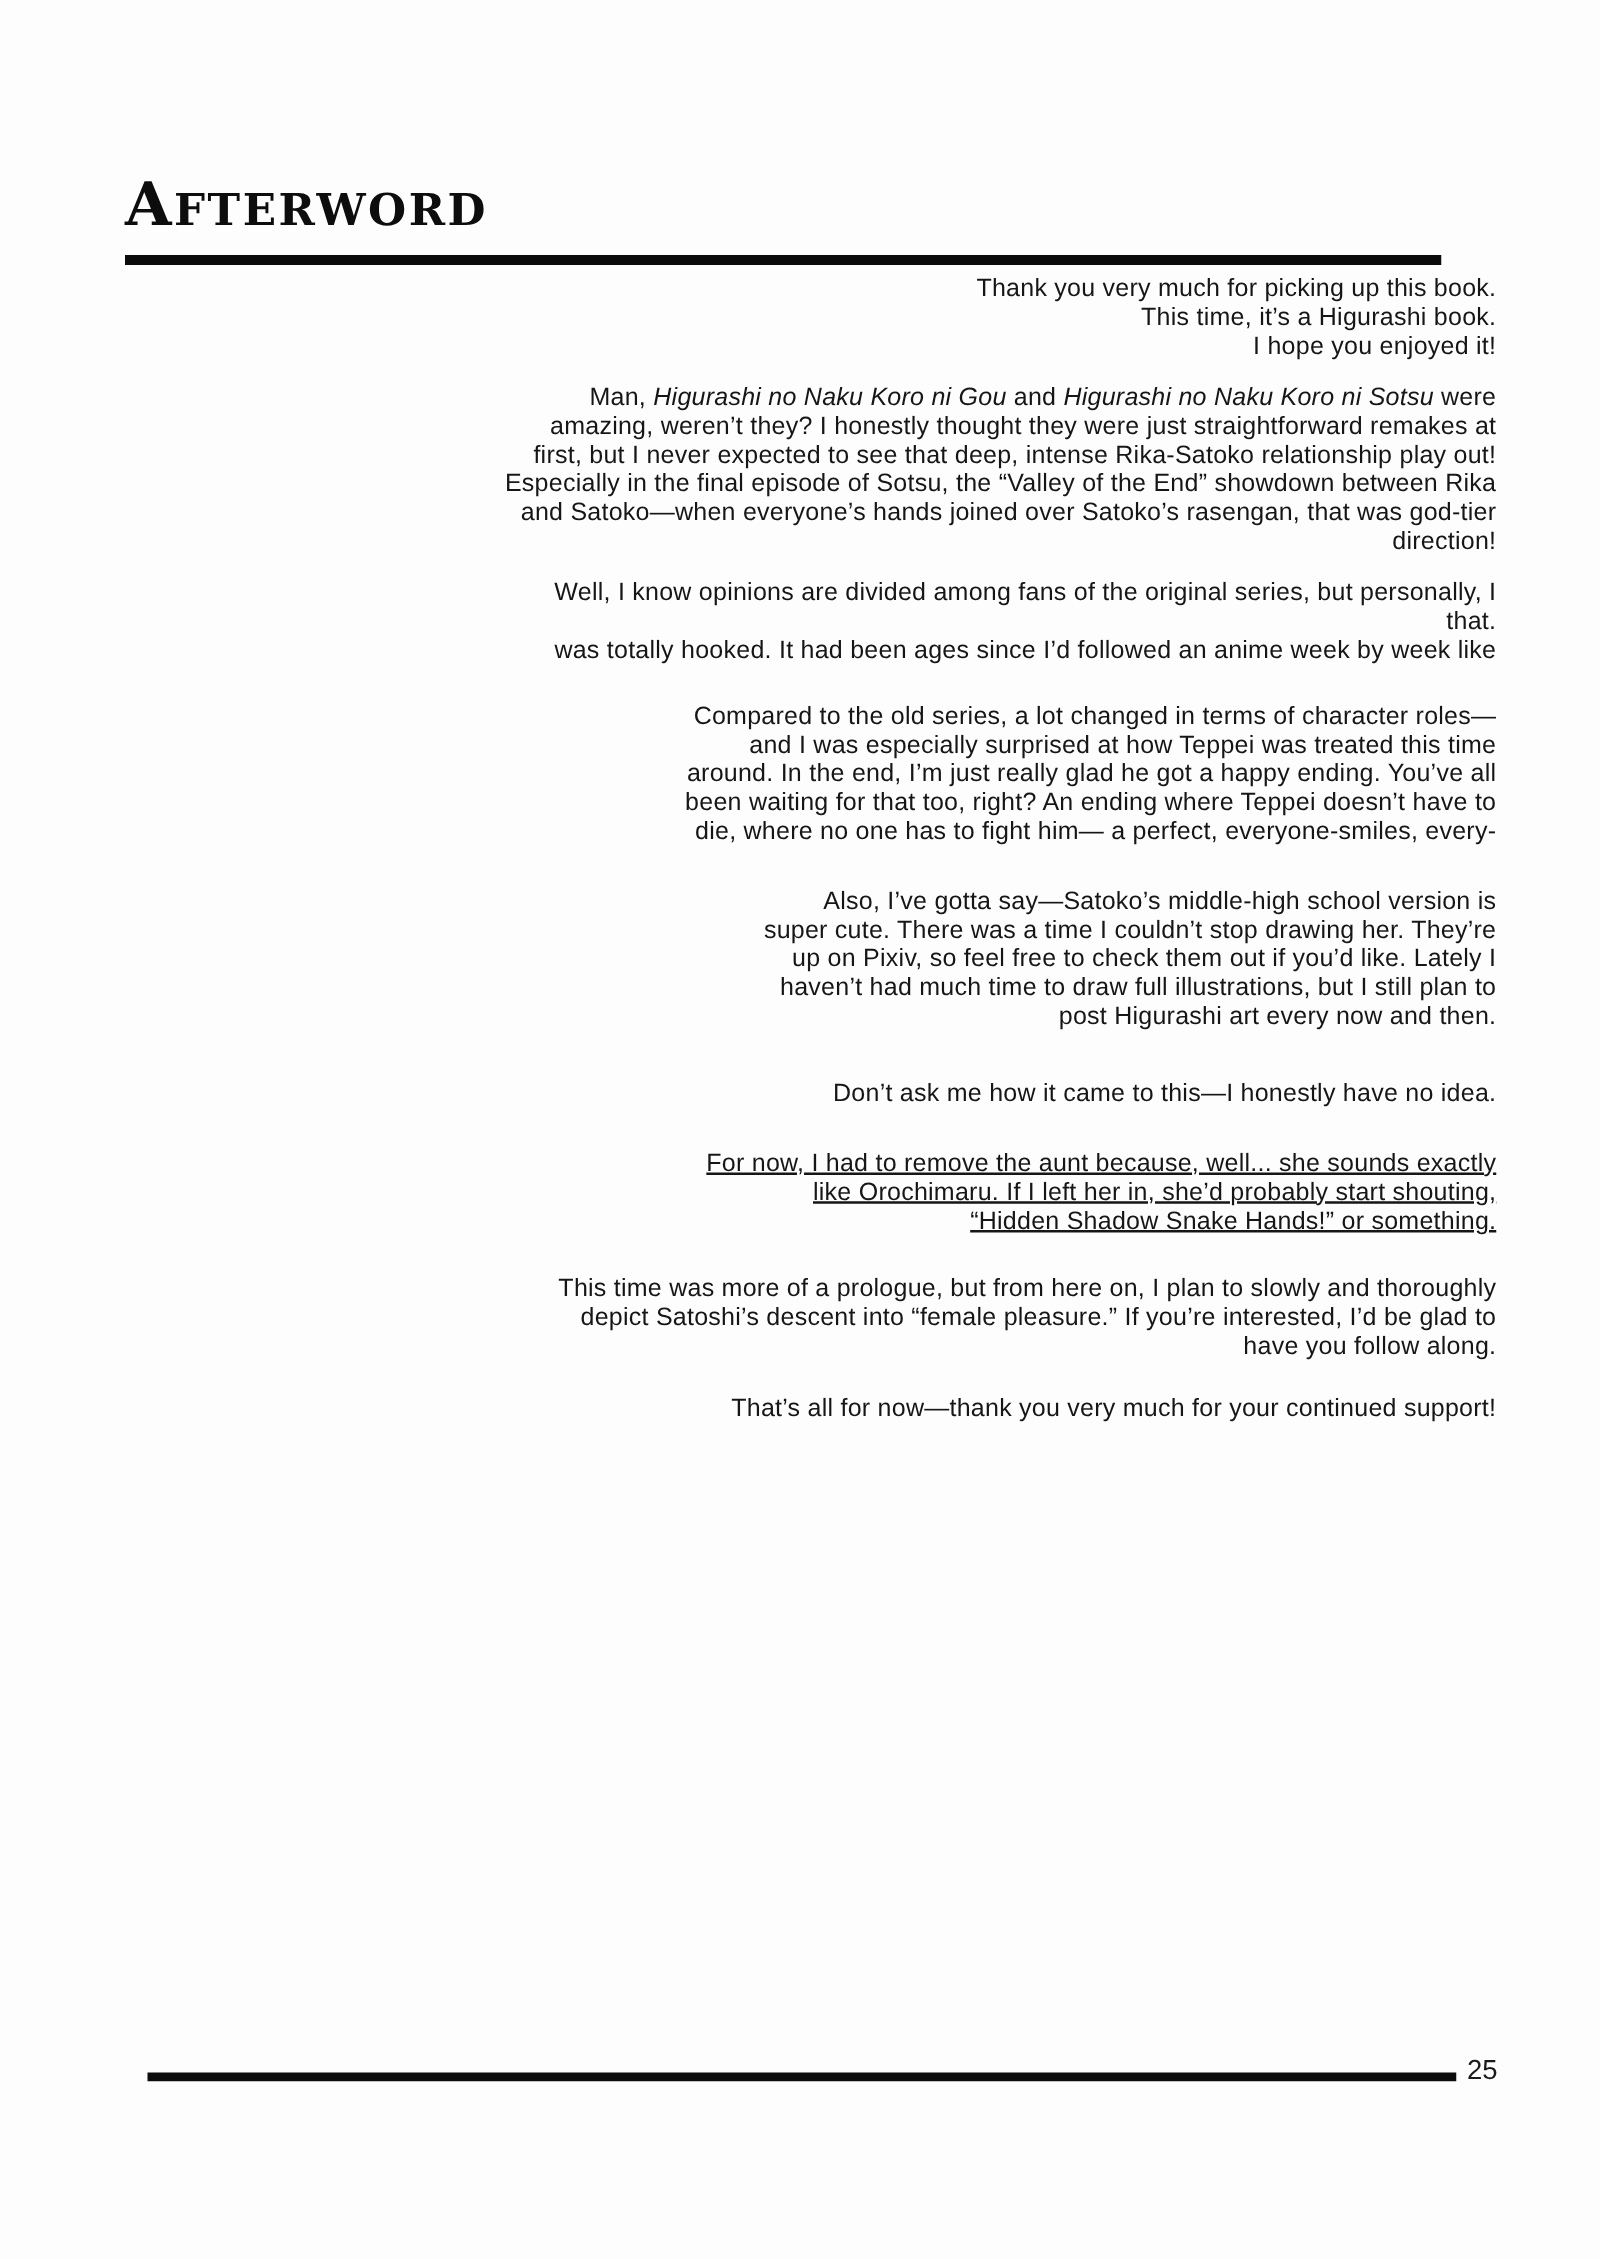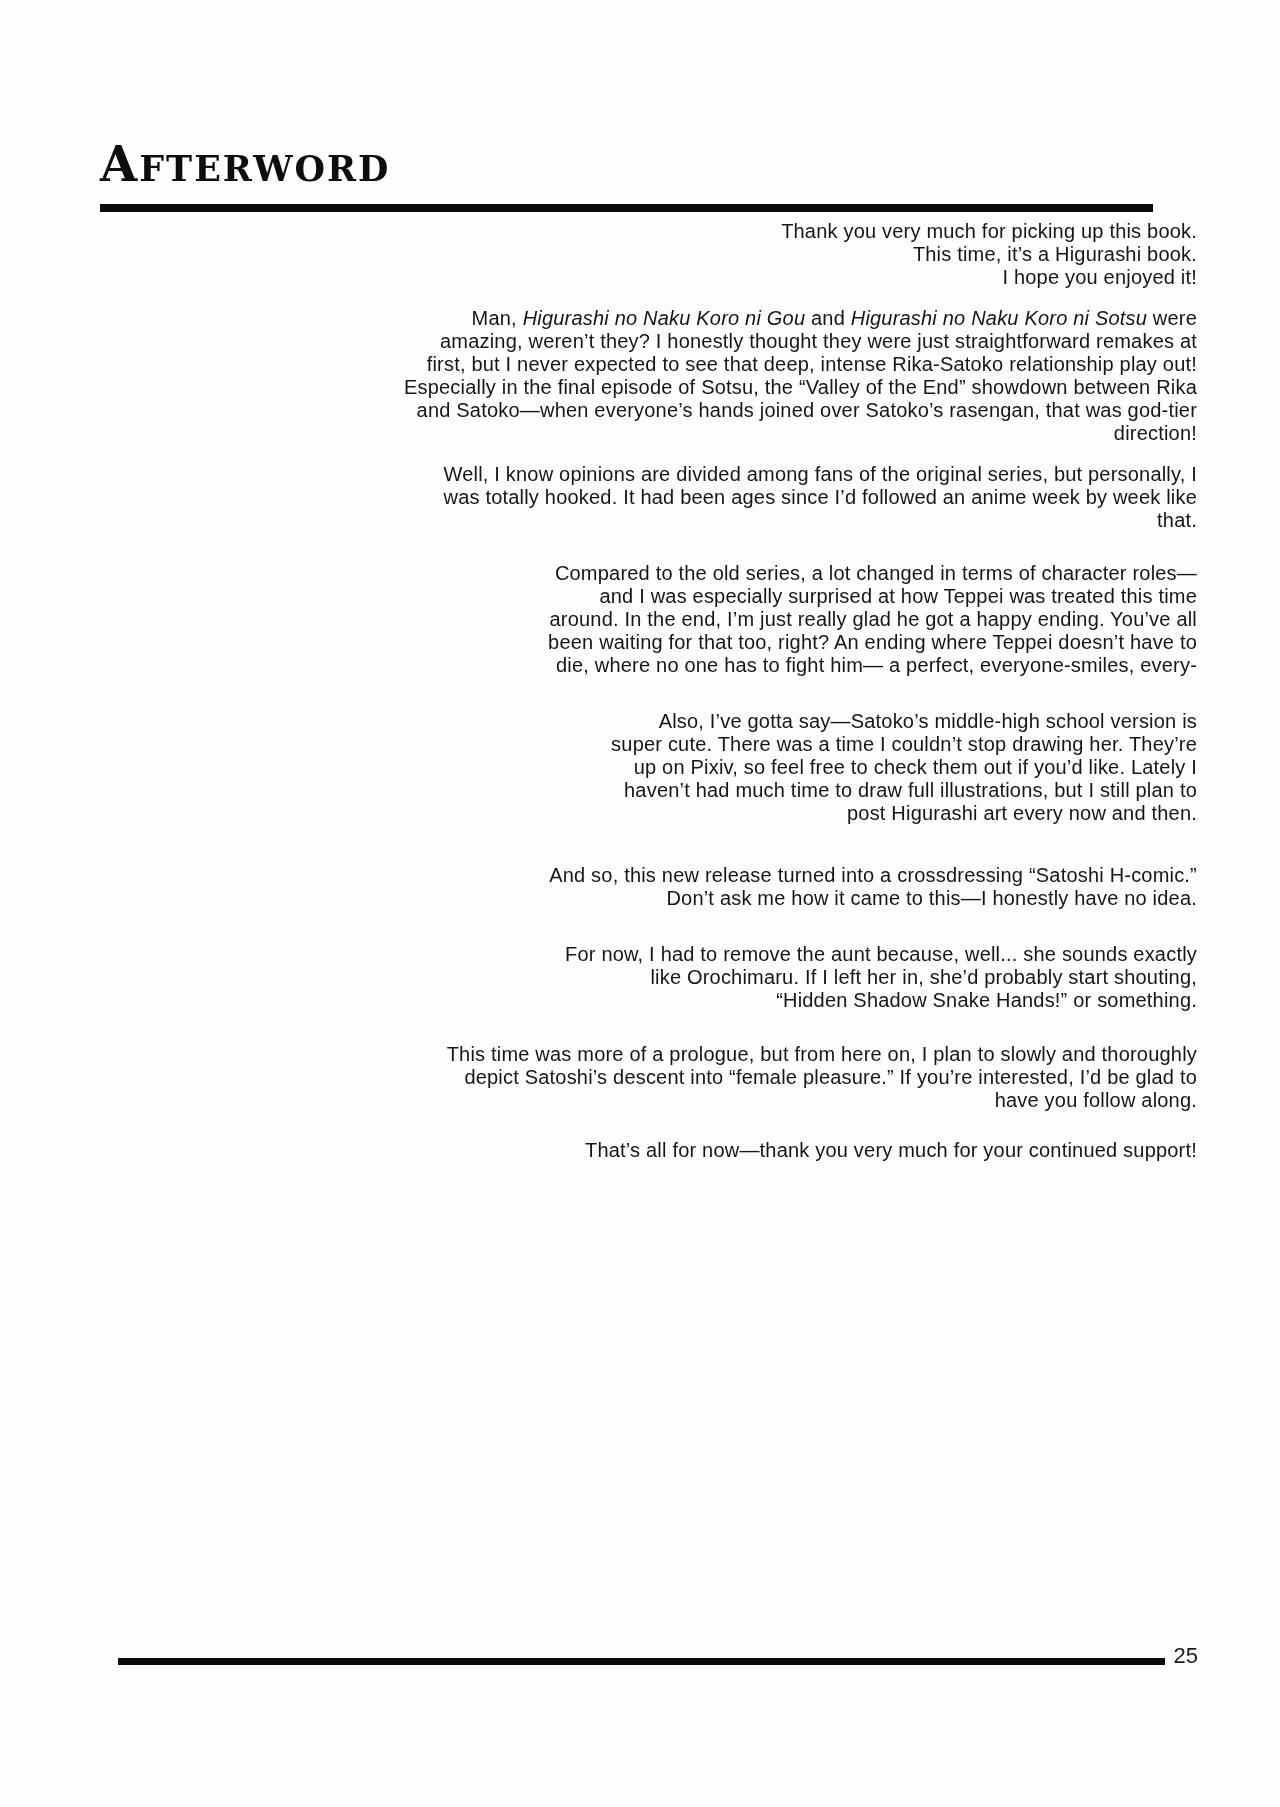--- a/index.html
+++ b/index.html
@@ -43,21 +43,21 @@
     line-height: 23px;
     letter-spacing: 0.2px;
     color: #161616;
     text-align: right;
   }
   .para { margin-top: 18px; }
   .para:nth-child(1) { margin-top: 0; }
   .para:nth-child(4) { margin-top: 30px; }
   .para:nth-child(5) { margin-top: 33px; }
   .para:nth-child(6) { margin-top: 39px; }
-  .para:nth-child(7) { margin-top: 33px; }
+  .para:nth-child(7) { margin-top: 33px; text-decoration: underline; }
   .para:nth-child(8) { margin-top: 31px; }
   .para:nth-child(9) { margin-top: 27px; }
   .para:nth-child(10) { margin-top: 43px; }
   .para:nth-child(7) .line,
   .para:nth-child(8) .line { margin-left: 5px; }
   .line { white-space: nowrap; }
   .line.hang { margin-left: -11px !important; }
   .em { font-style: italic; }
   .footer {
     position: absolute;
@@ -98,39 +98,38 @@
       <div class="para">
         <div class="line"><span>Man, </span><span class="em">Higurashi no Naku Koro ni Gou</span><span> and </span><span class="em">Higurashi no Naku Koro ni Sotsu</span><span> were</span></div>
         <div class="line"><span>amazing, weren’t they? I honestly thought they were just straightforward remakes at</span></div>
         <div class="line"><span>first, but I never expected to see that deep, intense Rika-Satoko relationship play out!</span></div>
         <div class="line"><span>Especially in the final episode of Sotsu, the “Valley of the End” showdown between Rika</span></div>
         <div class="line"><span>and Satoko—when everyone’s hands joined over Satoko’s rasengan, that was god-tier</span></div>
         <div class="line"><span>direction!</span></div>
       </div>
       <div class="para">
         <div class="line"><span>Well, I know opinions are divided among fans of the original series, but personally, I</span></div>
+        <div class="line"><span>that.</span></div>
         <div class="line"><span>was totally hooked. It had been ages since I’d followed an anime week by week like</span></div>
-        <div class="line"><span>that.</span></div>
       </div>
       <div class="para">
         <div class="line"><span>Compared to the old series, a lot changed in terms of character roles—</span></div>
         <div class="line"><span>and I was especially surprised at how Teppei was treated this time</span></div>
         <div class="line"><span>around. In the end, I’m just really glad he got a happy ending. You’ve all</span></div>
         <div class="line"><span>been waiting for that too, right? An ending where Teppei doesn’t have to</span></div>
         <div class="line"><span>die, where no one has to fight him— a perfect, everyone-smiles, every-</span></div>
       </div>
       <div class="para">
         <div class="line"><span>Also, I’ve gotta say—Satoko’s middle-high school version is</span></div>
         <div class="line"><span>super cute. There was a time I couldn’t stop drawing her. They’re</span></div>
         <div class="line"><span>up on Pixiv, so feel free to check them out if you’d like. Lately I</span></div>
         <div class="line"><span>haven’t had much time to draw full illustrations, but I still plan to</span></div>
         <div class="line"><span>post Higurashi art every now and then.</span></div>
       </div>
       <div class="para">
-        <div class="line"><span>And so, this new release turned into a crossdressing “Satoshi H-comic.”</span></div>
         <div class="line"><span>Don’t ask me how it came to this—I honestly have no idea.</span></div>
       </div>
       <div class="para">
         <div class="line"><span>For now, I had to remove the aunt because, well... she sounds exactly</span></div>
         <div class="line"><span>like Orochimaru. If I left her in, she’d probably start shouting,</span></div>
         <div class="line hang"><span>“Hidden Shadow Snake Hands!” or something.</span></div>
       </div>
       <div class="para">
         <div class="line"><span>This time was more of a prologue, but from here on, I plan to slowly and thoroughly</span></div>
         <div class="line"><span>depict Satoshi’s descent into “female pleasure.” If you’re interested, I’d be glad to</span></div>

